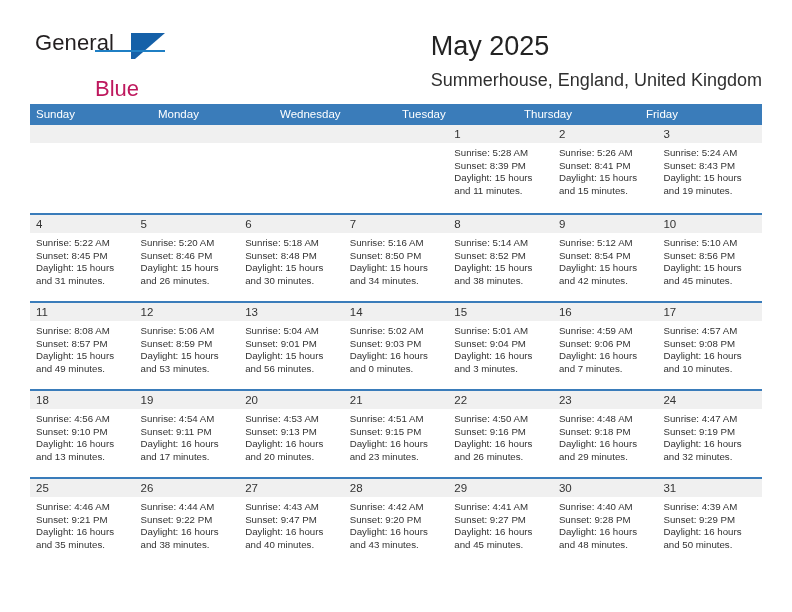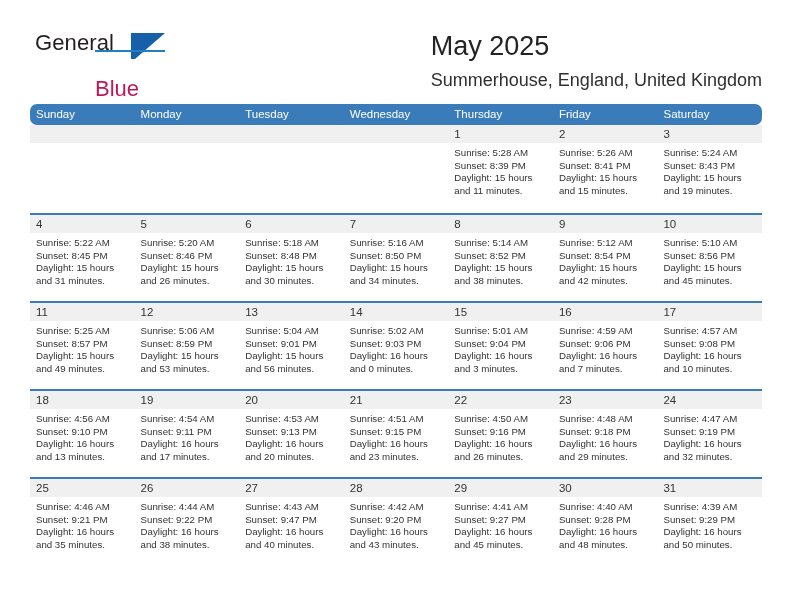--- a/index.html
+++ b/index.html
@@ -108,21 +108,20 @@
   .calendar {
     position: absolute;
     left: 30px;
     top: 104px;
     width: 732px;
   }
   .week-head {
     display: flex;
     background: #3a7cba;
     height: 21px;
-    border-radius: 7px;
   }
   .week-head .dow {
     flex: 1 1 0;
     box-sizing: border-box;
     padding: 3px 0 0 6px;
     color: #ffffff;
     font-size: 11.5px;
     line-height: 15px;
     white-space: nowrap;
   }
@@ -187,25 +186,24 @@
       <div class="cal-subtitle">Summerhouse, England, United Kingdom</div>
     </div>
 
   </div>
 
   <div class="calendar">
 
     <div class="week-head">
       <div class="dow">Sunday</div>
       <div class="dow">Monday</div>
+      <div class="dow">Wednesday</div>
       <div class="dow">Tuesday</div>
-      <div class="dow">Wednesday</div>
       <div class="dow">Thursday</div>
       <div class="dow">Friday</div>
-      <div class="dow">Saturday</div>
     </div>
 
     <div id="weeks-container">
         <div class="week">
           <div class="cell empty">
             <div class="daynum-strip"></div>
           </div>
           <div class="cell empty">
             <div class="daynum-strip"></div>
           </div>
@@ -305,21 +303,21 @@
               <div class="line">Sunset: 8:56 PM</div>
               <div class="line">Daylight: 15 hours</div>
               <div class="line">and 45 minutes.</div>
             </div>
           </div>
         </div>
         <div class="week">
           <div class="cell">
             <div class="daynum-strip">11</div>
             <div class="body">
-              <div class="line">Sunrise: 5:25 AM</div>
+              <div class="line">Sunrise: 8:08 AM</div>
               <div class="line">Sunset: 8:57 PM</div>
               <div class="line">Daylight: 15 hours</div>
               <div class="line">and 49 minutes.</div>
             </div>
           </div>
           <div class="cell">
             <div class="daynum-strip">12</div>
             <div class="body">
               <div class="line">Sunrise: 5:06 AM</div>
               <div class="line">Sunset: 8:59 PM</div>

